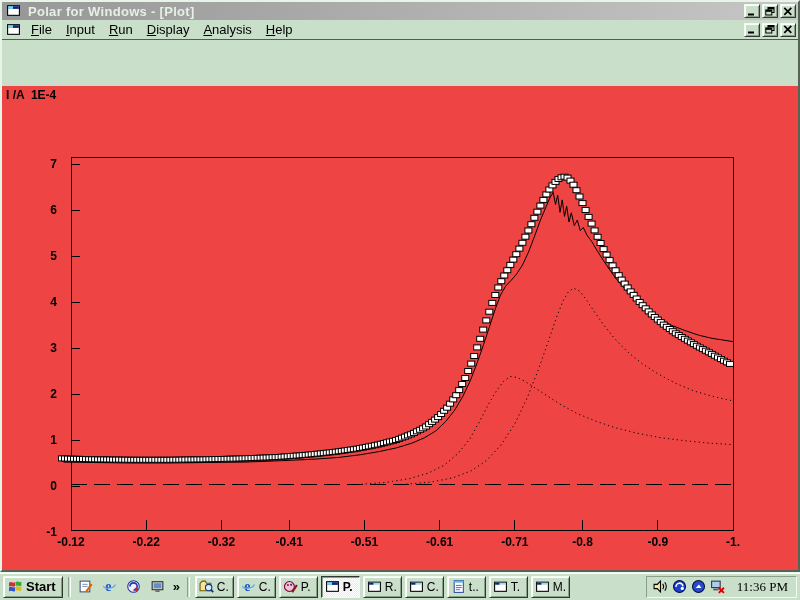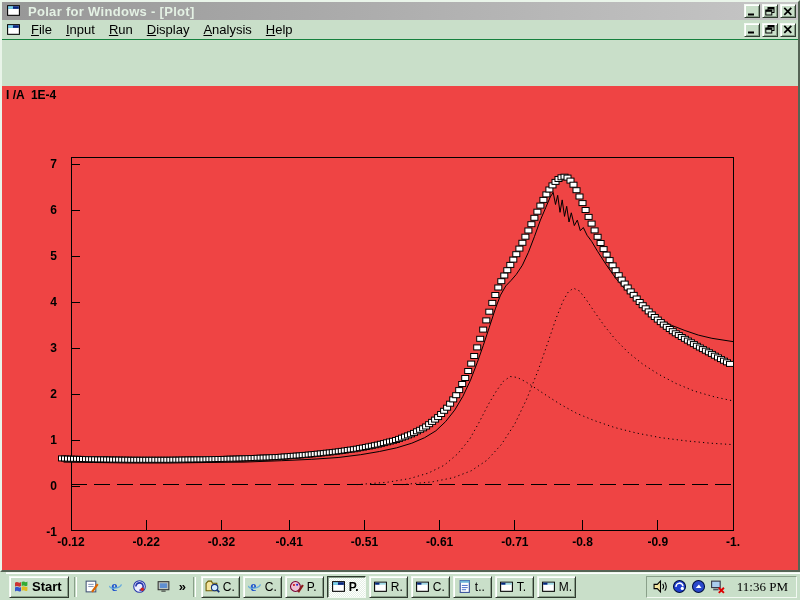--- a/index.html
+++ b/index.html
@@ -27,21 +27,21 @@
     border-bottom:1px solid #15803d;}
   .menu-item{font-size:13px;color:#000;padding:2px 7px;white-space:pre;}
   .menu-item .u{text-decoration:underline;}
   .appicon16{width:16px;height:16px;display:inline-block;margin:0 2px;}
 
   .client{position:absolute;left:0;top:40px;right:0;bottom:0;background:#ef4444;overflow:hidden;margin-top:44px;}
   .client{left:0;right:0;}
   .y-unit{position:absolute;left:4px;top:2px;font-size:12px;font-weight:bold;white-space:pre;color:#000;}
   #plot{position:absolute;left:0;top:0;width:796px;height:530px;}
 
-  .taskbar{position:absolute;left:6px;right:0;bottom:0;height:28px;background:var(--face);
+  .taskbar{position:absolute;left:0;right:0;bottom:0;height:28px;background:var(--face);
     border-top:1px solid #eef7ee;box-shadow:inset 0 1px 0 #fff;
     display:flex;align-items:center;padding:2px 3px;gap:3px;}
   .start-button{height:22px;display:flex;align-items:center;gap:3px;padding:0 6px 0 3px;
     background:var(--face);border:1px solid;border-color:var(--hl) var(--dk) var(--dk) var(--hl);
     box-shadow:inset 1px 1px 0 #fff, inset -1px -1px 0 var(--sh);
     font-weight:bold;font-size:13px;cursor:default;}
   .tb-divider{width:3px;height:20px;border-left:1px solid var(--sh);border-right:1px solid #fff;margin:0 2px;}
   .ql{display:flex;align-items:center;gap:4px;}
   .ql-btn{width:20px;height:20px;display:flex;align-items:center;justify-content:center;background:transparent;border:none;}
   .chevron{font-size:13px;font-weight:bold;padding:0 2px;}

